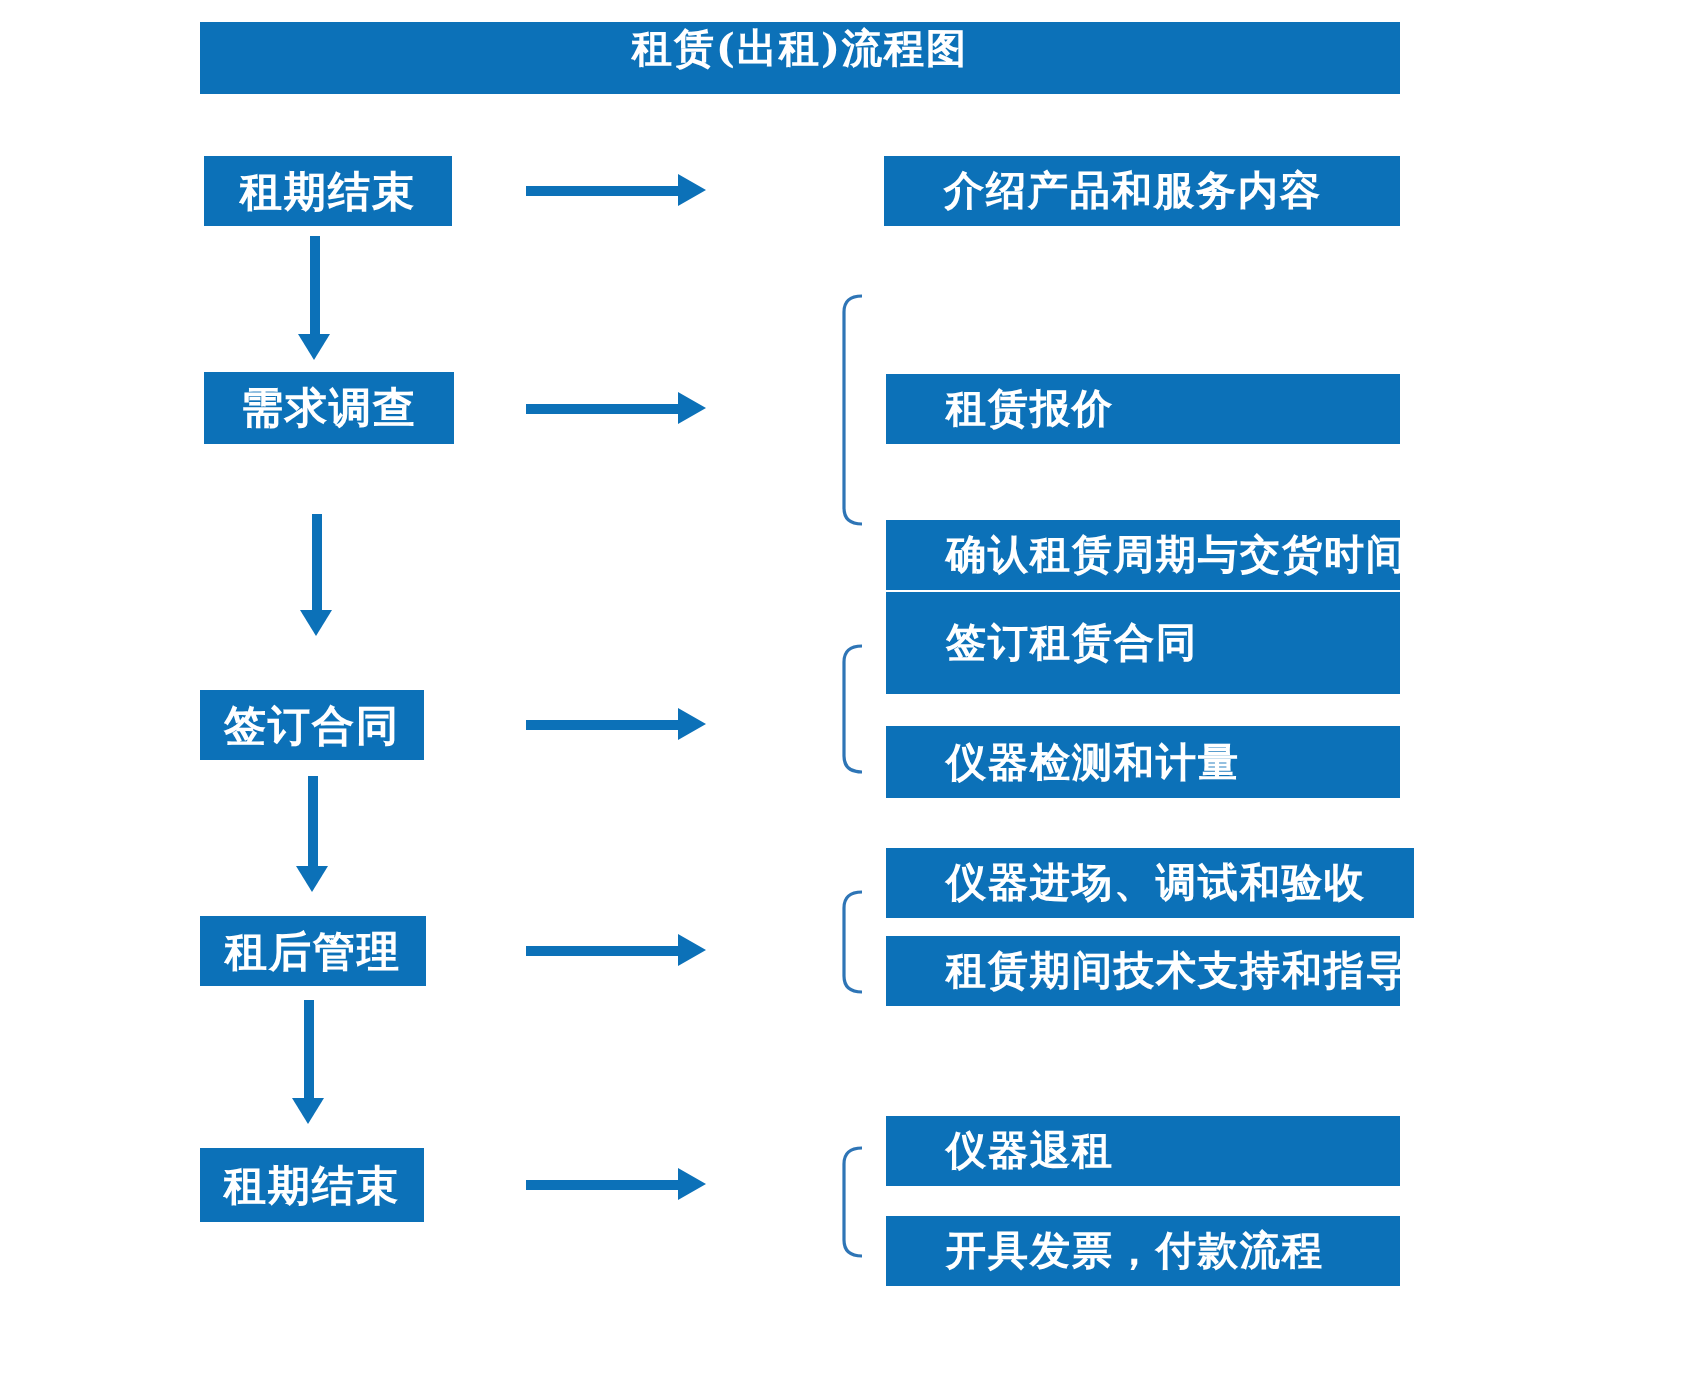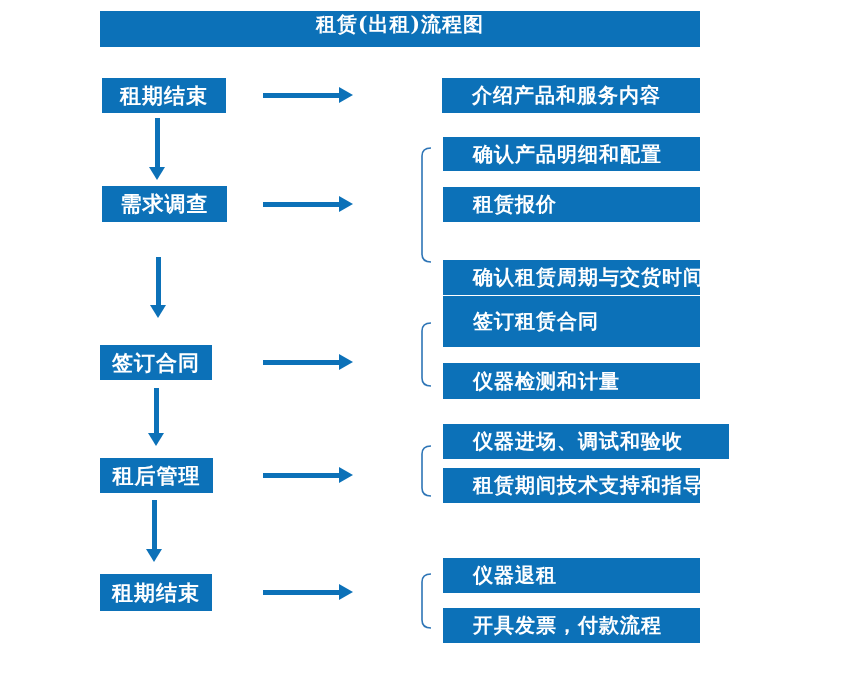--- a/index.html
+++ b/index.html
@@ -134,26 +134,25 @@
   </svg>
   <svg class="bracket" style="left:421px; top:445px;" width="11" height="52" viewBox="0 0 11 52">
     <path d="M10 1 Q1 1 1 9 L1 43 Q1 51 10 51" fill="none" stroke="currentColor" stroke-width="1.6"></path>
   </svg>
   <svg class="bracket" style="left:421px; top:573px;" width="11" height="56" viewBox="0 0 11 56">
     <path d="M10 1 Q1 1 1 9 L1 47 Q1 55 10 55" fill="none" stroke="currentColor" stroke-width="1.6"></path>
   </svg>
 
   <div class="box detail" style="left:442px; top:78px;  width:258px; height:35px;">介绍产品和服务内容</div>
 
-  <div class="box detail" style="left:443px; top:137px; width:257px; height:34px;">确认产品明细和配置</div>
   <div class="box detail" style="left:443px; top:187px; width:257px; height:35px;">租赁报价</div>
   <div class="box detail" style="left:443px; top:233px; width:257px; height:35px;margin-top:27px;">确认租赁周期与交货时间</div>
 
   <div class="box detail" style="left:443px; top:296px; width:257px; height:51px;">签订租赁合同</div>
   <div class="box detail" style="left:443px; top:363px; width:257px; height:36px;">仪器检测和计量</div>
 
-  <div class="box detail" style="left:443px; top:424px; width:286px; height:35px;">仪器进场、调试和验收</div>
+  <div class="box detail" style="left:443px; top:424px; width:264px; height:35px;">仪器进场、调试和验收</div>
   <div class="box detail" style="left:443px; top:468px; width:257px; height:35px;">租赁期间技术支持和指导</div>
 
   <div class="box detail" style="left:443px; top:558px; width:257px; height:35px;">仪器退租</div>
   <div class="box detail" style="left:443px; top:608px; width:257px; height:35px;">开具发票，付款流程</div>
 
 </div>
 
 </body></html>

